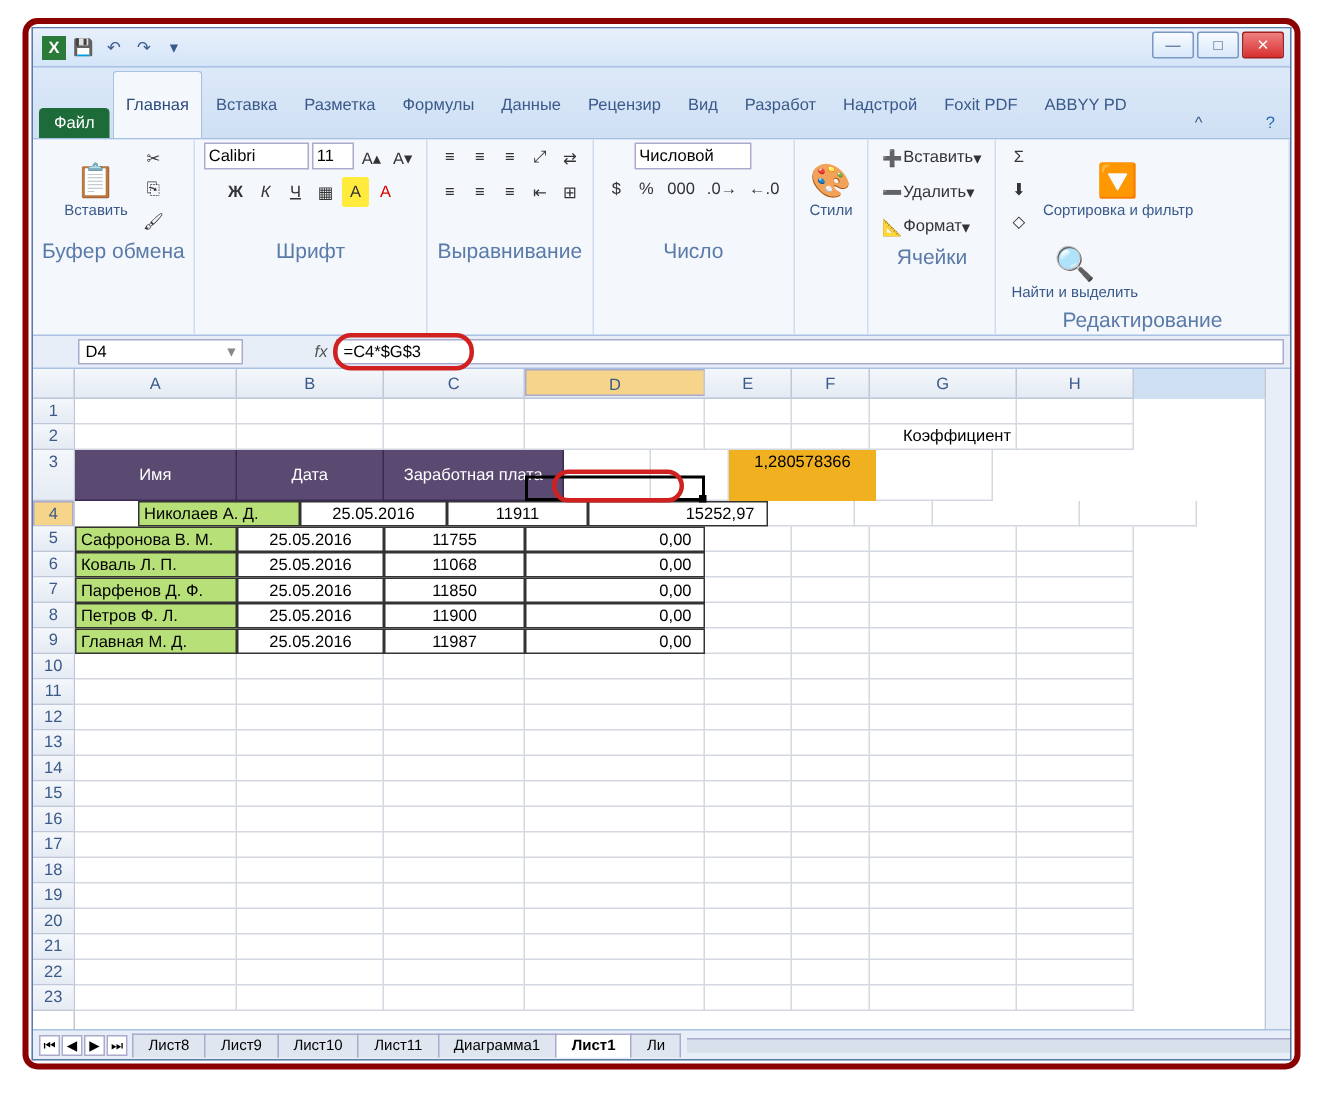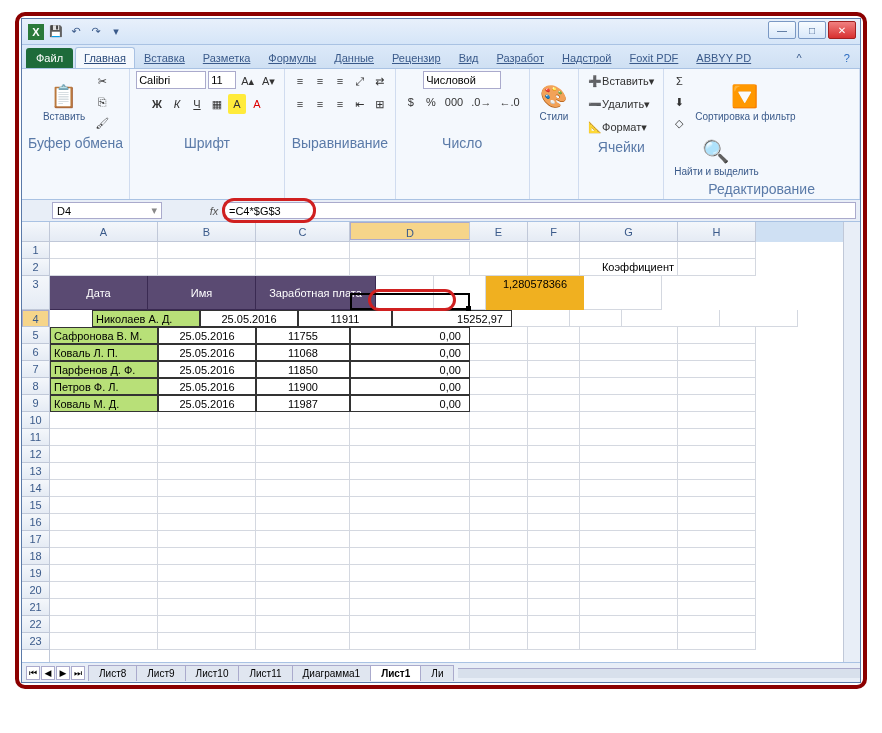--- a/index.html
+++ b/index.html
@@ -8,21 +8,21 @@
 .window { border: 1px solid #5b7aa8; background: #cfe0f3; }
 .titlebar { height: 26px; display:flex; align-items:center; background: linear-gradient(#e8f0fb,#d5e5f8); border-bottom:1px solid #a9c2e3; position:relative;}
 .titlebar .qat { display:flex; gap:4px; padding-left:6px; align-items:center;}
 .titlebar .qat .ic { width:16px; height:16px; display:flex; align-items:center; justify-content:center; font-size:11px; color:#3a5a8a;}
 .titlebar .title { position:absolute; left:0; right:0; text-align:center; font-size:12px; color:#3a5a8a; pointer-events:none;}
 .titlebar .winbtns { position:absolute; right:4px; top:2px; display:flex; gap:2px;}
 .titlebar .winbtns div { width:28px; height:18px; border:1px solid #7a98c4; border-radius:2px; background:linear-gradient(#f7fbff,#d9e8fa); display:flex; align-items:center; justify-content:center; font-size:10px; color:#3a5a8a; cursor:pointer;}
 .titlebar .winbtns .close { background:linear-gradient(#f08080,#d83030); color:#fff; border-color:#a02020;}
 .tabs { display:flex; align-items:flex-end; background:linear-gradient(#dce9f9,#cfe0f3); padding:2px 4px 0 4px; font-size:11px; border-bottom:1px solid #a9c2e3;}
 .tabs .filetab { background:#1e6b3a; color:#fff; padding:4px 10px; border-radius:3px 3px 0 0; margin-right:2px; cursor:pointer;}
-.tabs .tab { padding:4px 8px; color:#3a5a8a; cursor:pointer; border:1px solid transparent; border-bottom:none;text-decoration:underline;}
+.tabs .tab { padding:16px 8px; color:#3a5a8a; cursor:pointer; border:1px solid transparent; border-bottom:none;}
 .tabs .tab.active { background:#f4f8fd; border-color:#a9c2e3; border-radius:3px 3px 0 0; color:#2a4a7a;}
 .tabs .help { margin-left:auto; color:#3a5a8a; padding:4px 6px; cursor:pointer;}
 .ribbon { background:#f4f8fd; display:flex; border-bottom:1px solid #a9c2e3; font-size:11px;}
 .group { border-right:1px solid #d0dcef; padding:2px 6px 0 6px; display:flex; flex-direction:column; align-items:center;}
 .group .ctrls { display:flex; gap:3px; flex-wrap:wrap; align-items:center; min-height:62px;}
 .group .label { font-size:14px; color:#5a7aa8; text-align:center; padding:2px 0; white-space:nowrap;}
 .btn { min-width:18px; height:20px; border:1px solid transparent; border-radius:2px; display:flex; align-items:center; justify-content:center; font-size:11px; cursor:pointer; color:#333; padding:0 2px;}
 .bigbtn { display:flex; flex-direction:column; align-items:center; padding:2px 4px; cursor:pointer; border-radius:3px;}
 .bigbtn .ic { font-size:22px; height:28px; display:flex; align-items:center;}
 .bigbtn .lbl { font-size:10px; color:#3a5a8a; text-align:center; line-height:11px;}
@@ -285,22 +285,22 @@
                 <div class="cell " style="width: 108px;"></div>
                 <div class="cell " style="width: 98px;"></div>
                 <div class="cell " style="width: 94px;"></div>
                 <div class="cell " style="width: 120px;"></div>
                 <div class="cell " style="width: 58px;"></div>
                 <div class="cell " style="width: 52px;"></div>
                 <div class="cell coef-lbl" style="width: 98px;">Коэффициент</div>
                 <div class="cell " style="width: 78px;"></div>
               </div>
               <div class="row" style="height: 34px;">
+                <div class="cell hdr-cell" style="width: 108px;">Имя</div>
                 <div class="cell hdr-cell" style="width: 98px;">Дата</div>
-                <div class="cell hdr-cell" style="width: 108px;">Имя</div>
                 <div class="cell hdr-cell" style="width: 120px;">Заработная плата</div>
                 <div class="cell " style="width: 58px;"></div>
                 <div class="cell " style="width: 52px;"></div>
                 <div class="cell coef-val" style="width: 98px;">1,280578366</div>
                 <div class="cell " style="width: 78px;"></div>
               </div>
               <div class="row" style="height: 17px; margin-left: 42px;">
                 <div class="cell name-cell" style="width: 108px;">Николаев А. Д.</div>
                 <div class="cell data-cell" style="width: 98px;">25.05.2016</div>
                 <div class="cell data-cell" style="width: 94px;">11911</div>
@@ -344,21 +344,21 @@
                 <div class="cell name-cell" style="width: 108px;">Петров Ф. Л.</div>
                 <div class="cell data-cell" style="width: 98px;">25.05.2016</div>
                 <div class="cell data-cell" style="width: 94px;">11900</div>
                 <div class="cell data-cell" style="width: 120px; text-align: right; padding-right: 8px;">0,00</div>
                 <div class="cell " style="width: 58px;"></div>
                 <div class="cell " style="width: 52px;"></div>
                 <div class="cell " style="width: 98px;"></div>
                 <div class="cell " style="width: 78px;"></div>
               </div>
               <div class="row" style="height: 17px;">
-                <div class="cell name-cell" style="width: 108px;">Коваль М. Д.</div>
+                <div class="cell name-cell" style="width: 108px;">Главная М. Д.</div>
                 <div class="cell data-cell" style="width: 98px;">25.05.2016</div>
                 <div class="cell data-cell" style="width: 94px;">11987</div>
                 <div class="cell data-cell" style="width: 120px; text-align: right; padding-right: 8px;">0,00</div>
                 <div class="cell " style="width: 58px;"></div>
                 <div class="cell " style="width: 52px;"></div>
                 <div class="cell " style="width: 98px;"></div>
                 <div class="cell " style="width: 78px;"></div>
               </div>
               <div class="row" style="height: 17px;">
                 <div class="cell " style="width: 108px;"></div>

